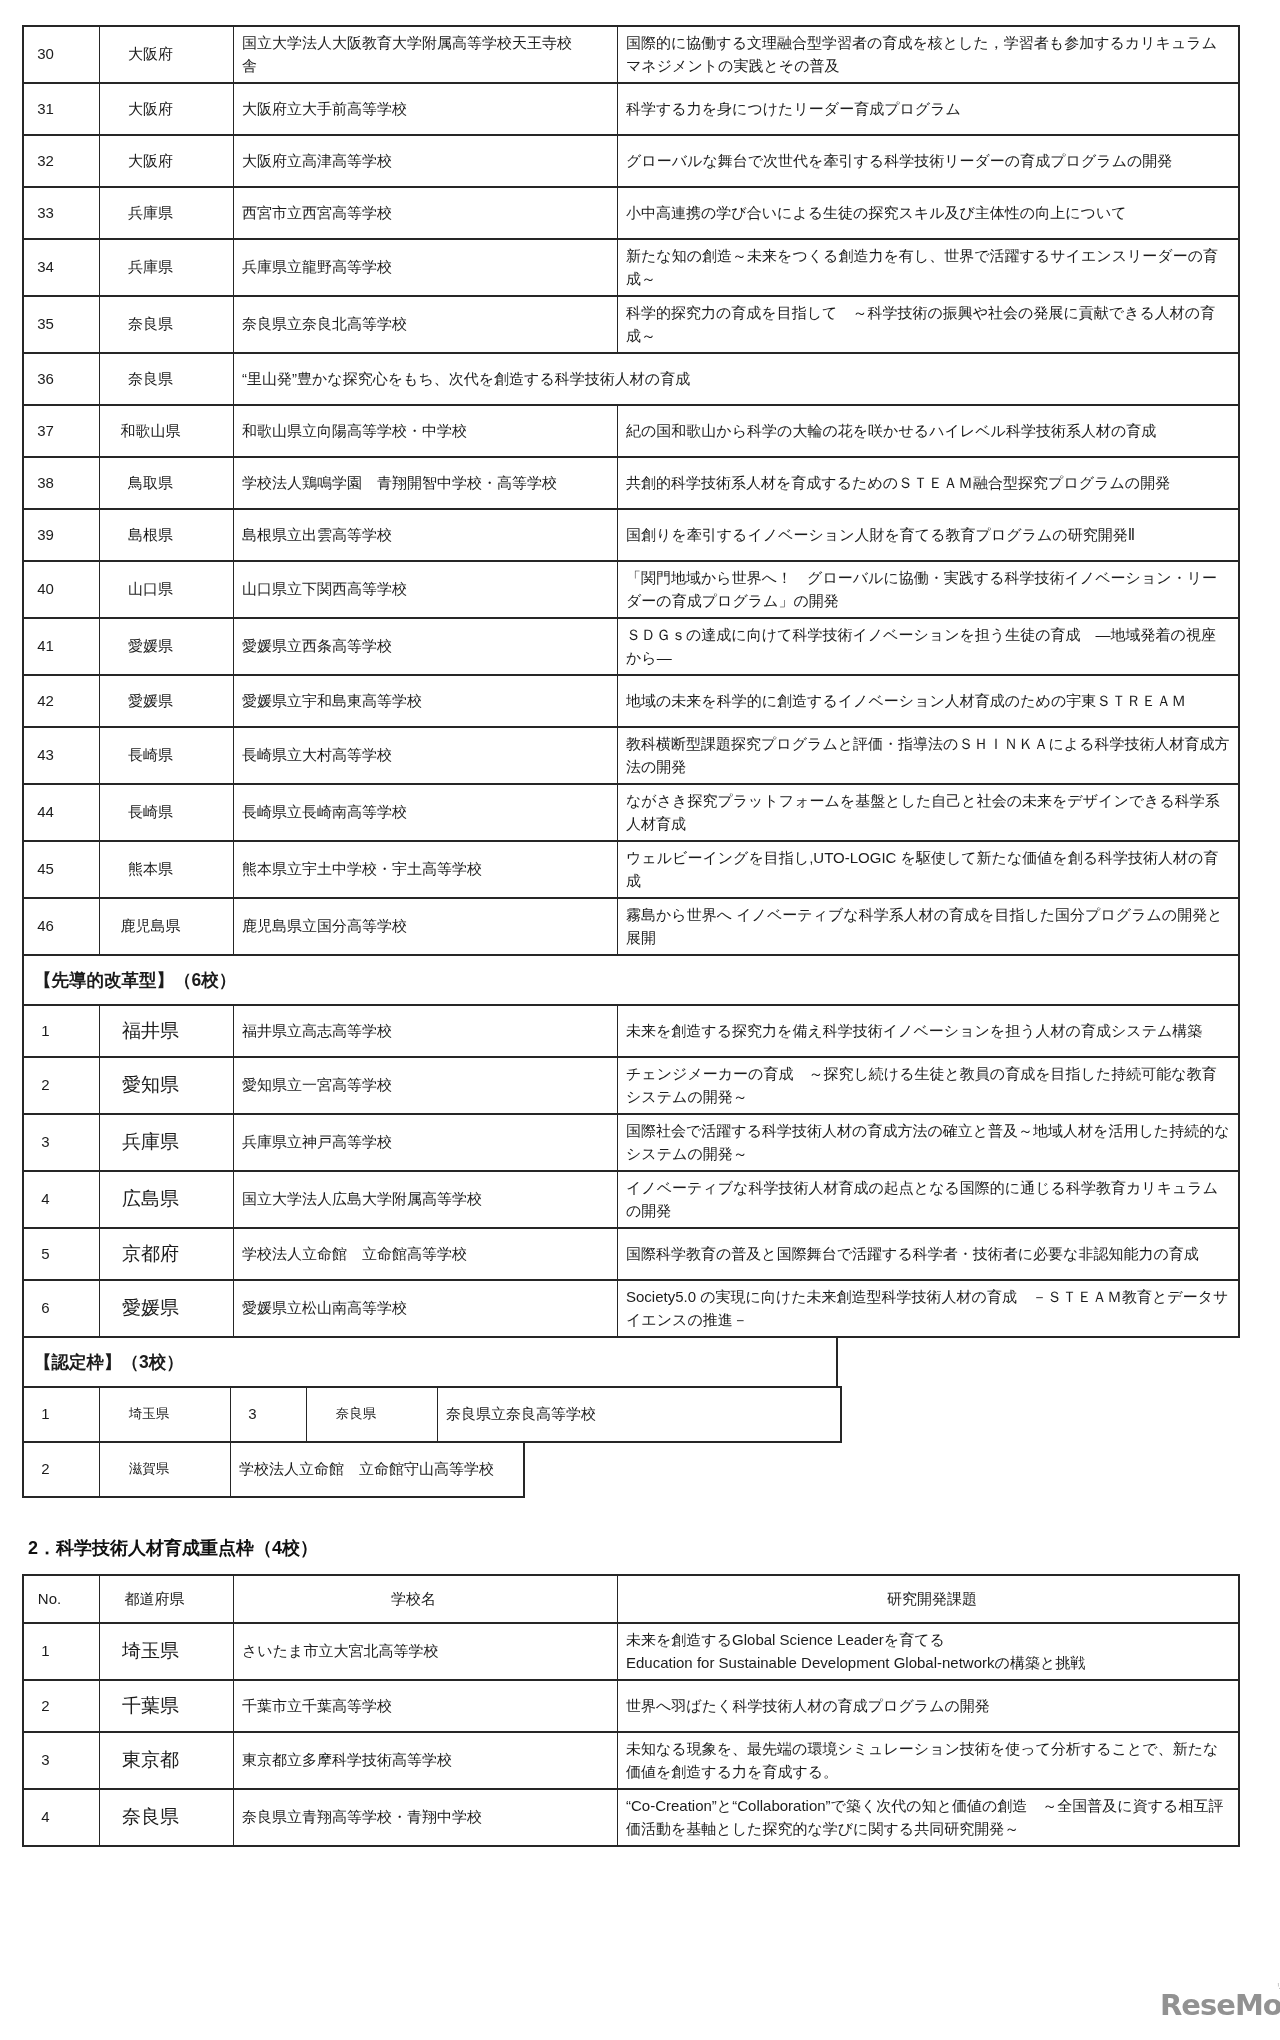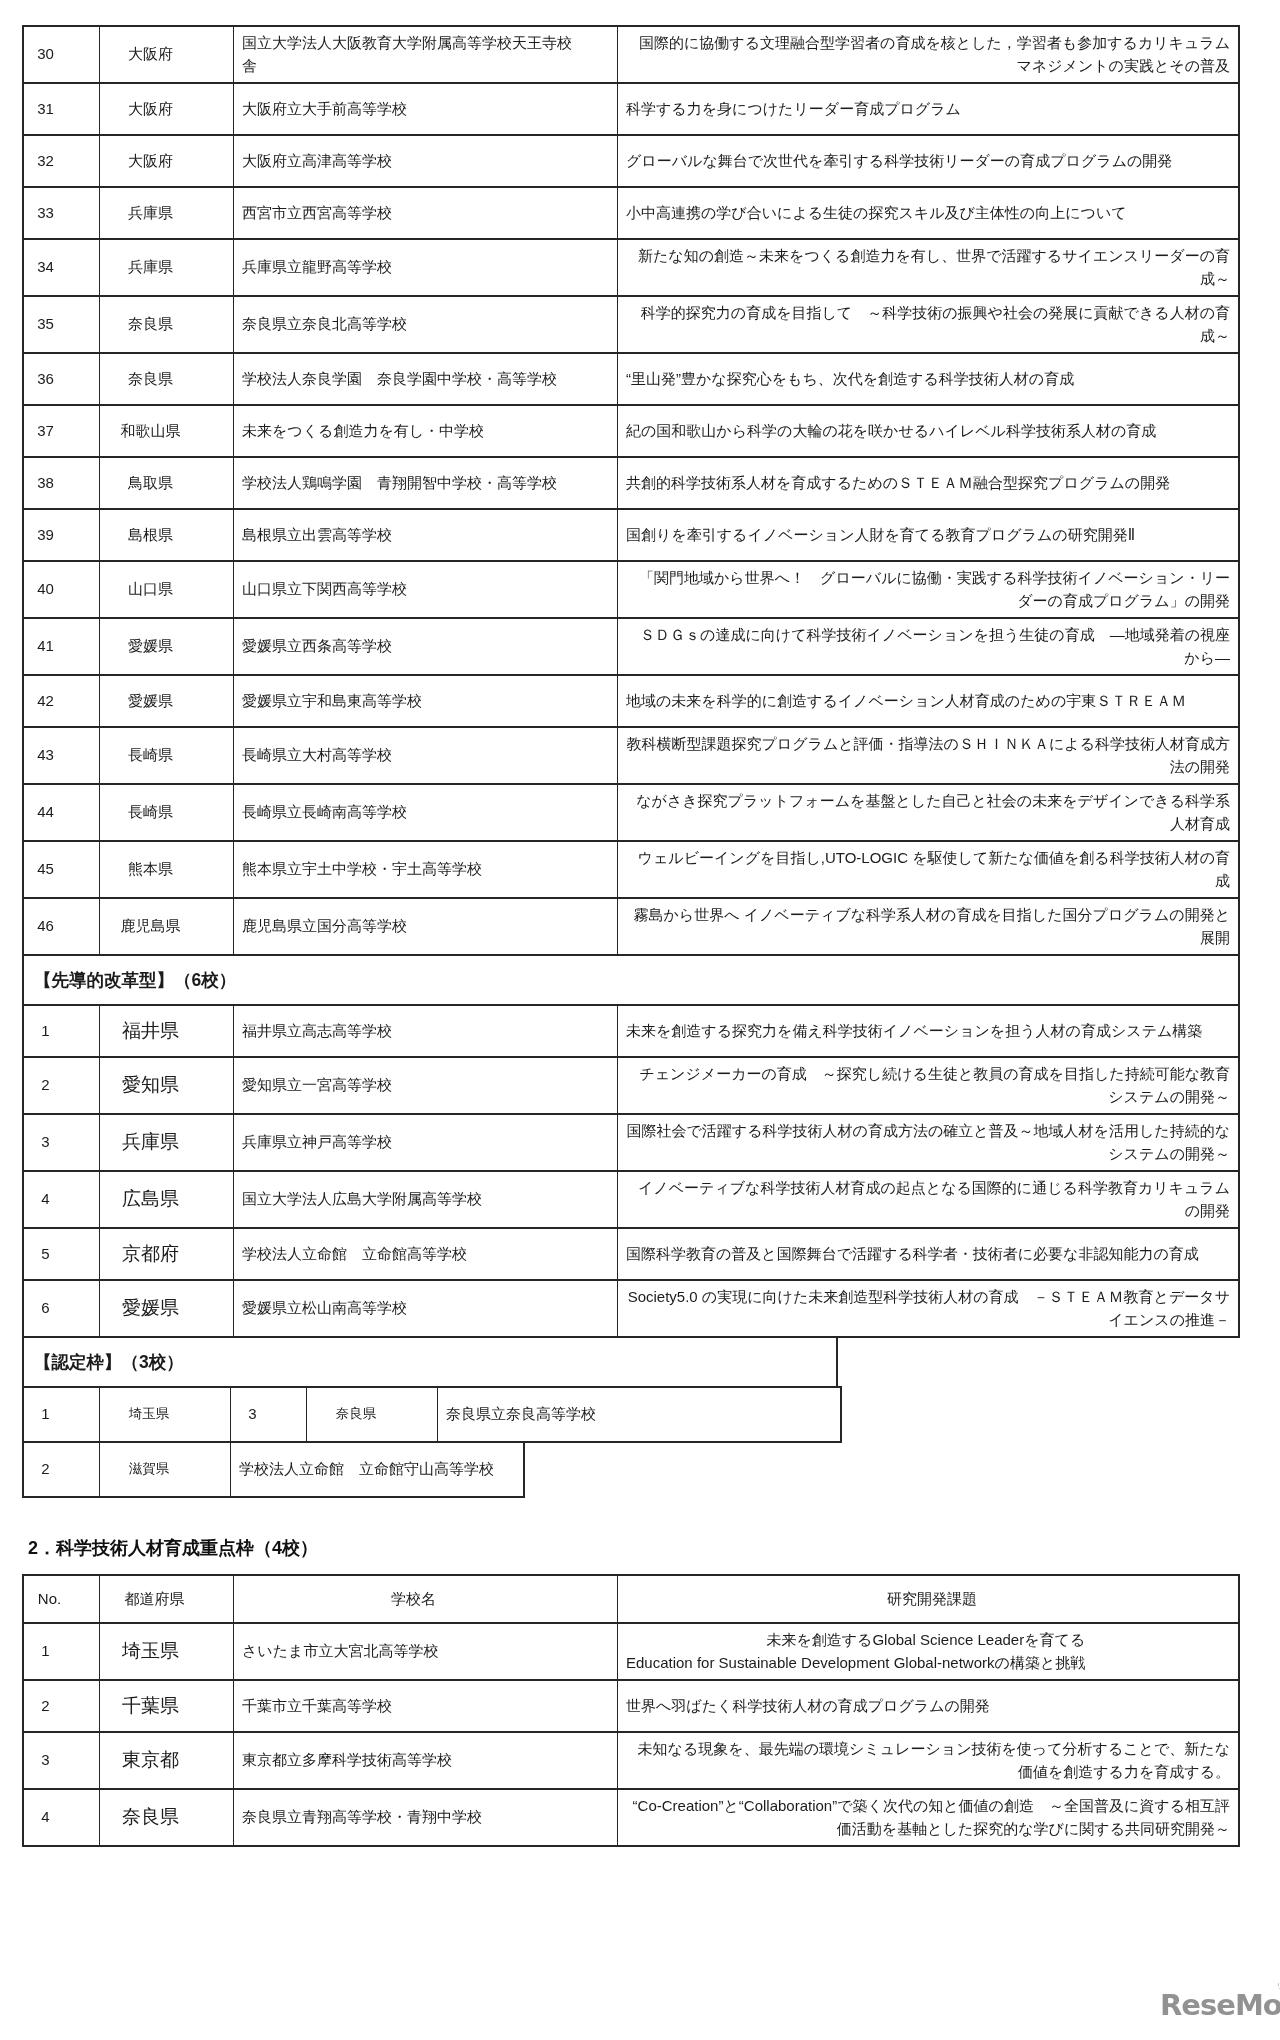--- a/index.html
+++ b/index.html
@@ -12,21 +12,21 @@
   .tbl{border:2px solid #262626;background:#fff;}
   .t-row{display:flex;border-top:2px solid #262626;gap:32px;}
   .t-row:first-child{border-top:none;}
   .c{border-left:1.5px solid #262626;box-sizing:border-box;
      display:flex;align-items:center;padding:5px 8px;min-height:50px;
      font-size:15px;line-height:1.5;white-space:pre-line;}
   .c:first-child{border-left:none;}
   .c-no{width:43px;justify-content:center;flex:none;}
   .c-pref{width:102px;justify-content:center;flex:none;text-align:center;}
   .c-school{width:352px;flex:none;}
-  .c-topic{flex:1;text-align:right;}
+  .c-topic{flex:1;}
   .small-pref .c-pref{font-size:19px;}
   .head .c{justify-content:center;text-align:center;min-height:46px;font-size:15px;padding-left:16px;}
 
   
   .sec-box{border:2px solid #262626;height:52px;box-sizing:border-box;
            display:flex;align-items:center;padding:0 10px;margin-top:-2px;
            font-weight:bold;font-size:17.5px;background:#fff;}
   .stack{margin-top:-2px;}
 
   
@@ -85,27 +85,26 @@
         </div>
         <div class="t-row">
           <div class="c c-no">35</div>
           <div class="c c-pref">奈良県</div>
           <div class="c c-school">奈良県立奈良北高等学校</div>
           <div class="c c-topic">科学的探究力の育成を目指して　～科学技術の振興や社会の発展に貢献できる人材の育成～</div>
         </div>
         <div class="t-row">
           <div class="c c-no">36</div>
           <div class="c c-pref">奈良県</div>
-          <div class="c c-school">学校法人奈良学園　奈良学園中学校・高等学校</div>
           <div class="c c-topic">“里山発”豊かな探究心をもち、次代を創造する科学技術人材の育成</div>
         </div>
         <div class="t-row">
           <div class="c c-no">37</div>
           <div class="c c-pref">和歌山県</div>
-          <div class="c c-school">未来をつくる創造力を有し・中学校</div>
+          <div class="c c-school">和歌山県立向陽高等学校・中学校</div>
           <div class="c c-topic">紀の国和歌山から科学の大輪の花を咲かせるハイレベル科学技術系人材の育成</div>
         </div>
         <div class="t-row">
           <div class="c c-no">38</div>
           <div class="c c-pref">鳥取県</div>
           <div class="c c-school">学校法人鶏鳴学園　青翔開智中学校・高等学校</div>
           <div class="c c-topic">共創的科学技術系人材を育成するためのＳＴＥＡＭ融合型探究プログラムの開発</div>
         </div>
         <div class="t-row">
           <div class="c c-no">39</div>

